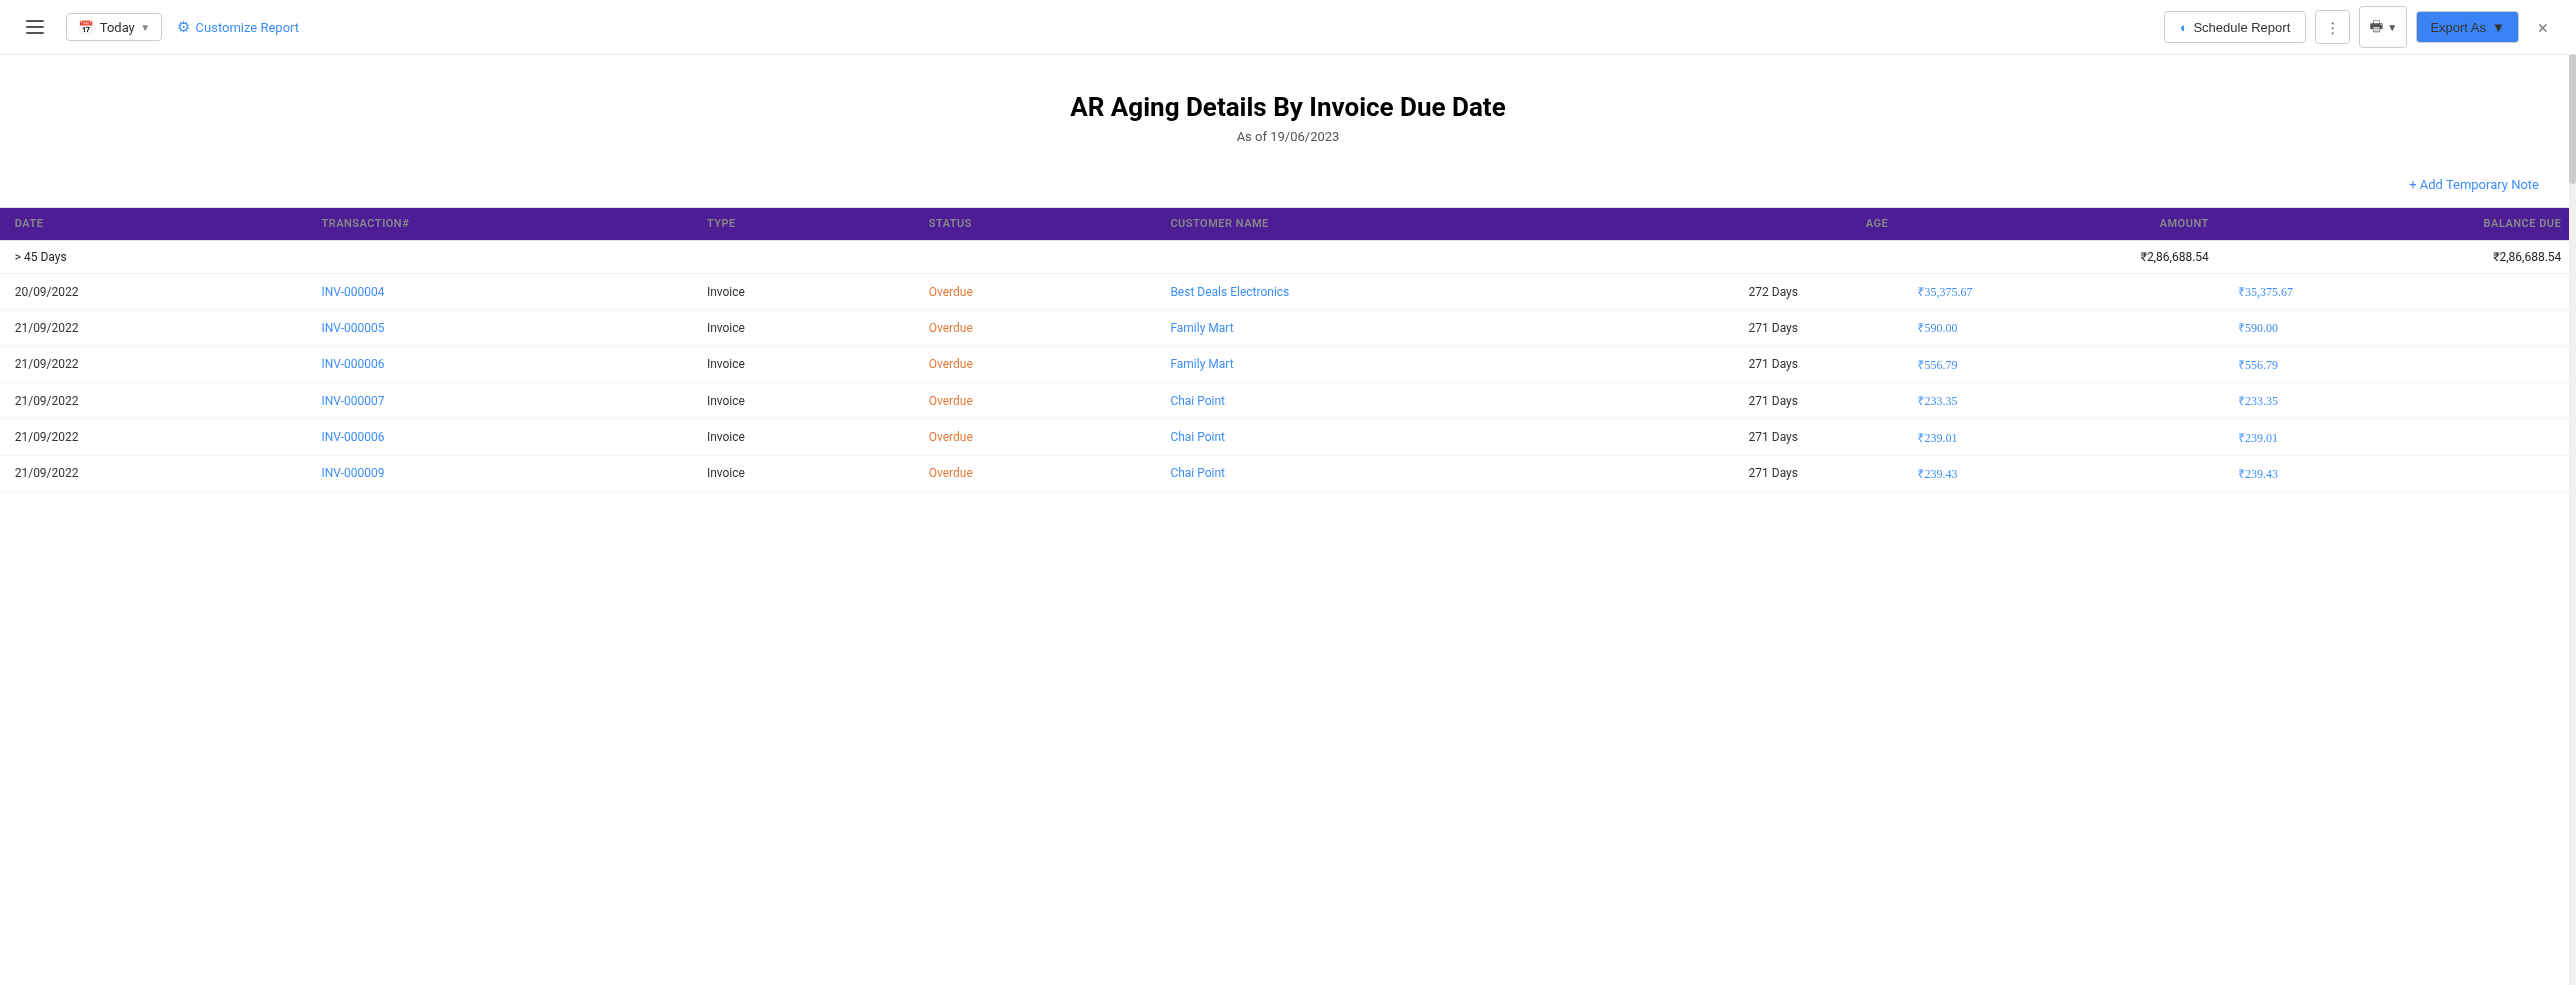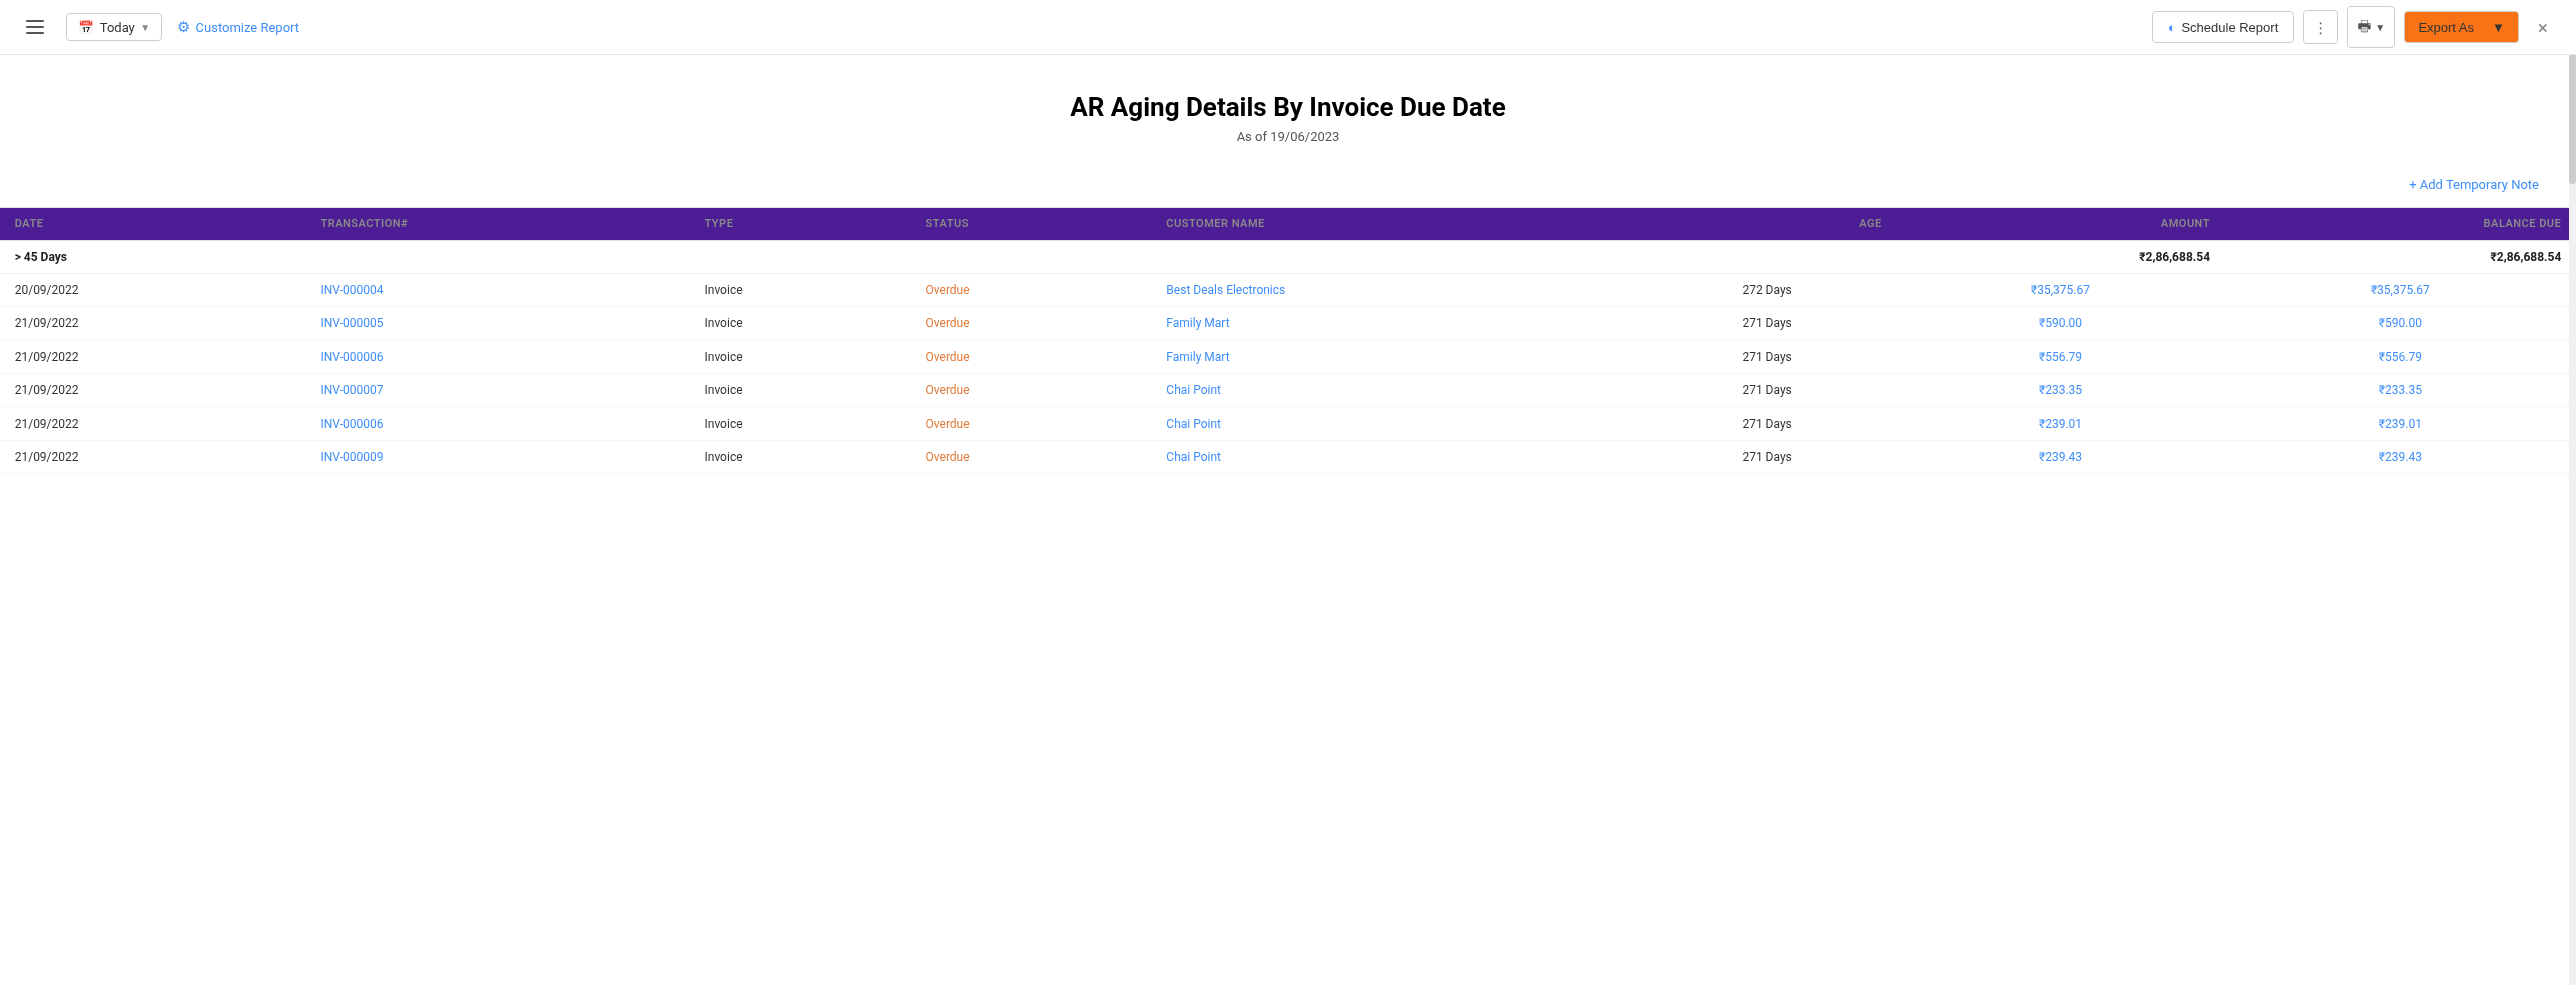--- a/index.html
+++ b/index.html
@@ -64,25 +64,25 @@
       padding: 7.4px 9.2px;
       cursor: pointer;
       background: #fff;
       color: #555;
       font-size: 14.7px;
       display: flex; align-items: center; gap: 3.7px;
     }
     .icon-btn .chevron { font-size: 10px; }
 
     .export-btn {
-      display: flex; align-items: center; gap: 18px;
+      display: flex; align-items: center; gap: 6px;
       border: 0.9px solid #ccc; border-radius: 3.7px;
       padding: 7.4px 13px;
       cursor: pointer;
-      background: #f97316;
+      background: #3b82f6;
       font-size: 13px;
       color: #333;
     }
 
     .close-btn {
       width: 29.5px; height: 29.5px;
       display: flex; align-items: center; justify-content: center;
       cursor: pointer; font-size: 18.4px; color: #888;
       border-radius: 3.7px;
     }
@@ -129,33 +129,33 @@
       color: #888;
       letter-spacing: 0.5px;
       text-transform: uppercase;
       background: #4c1d95;
     }
     .report-table thead th.right { text-align: right; }
     .report-table thead th.center { text-align: right; }
 
     .group-row td {
       padding: 9.2px 14.7px;
-      font-weight: 700;
+      font-weight: 400;
       color: #222;
       font-size: 12px;
       border-bottom: 0.9px solid #f0f0f0;
     }
     .group-row td.right { text-align: right; }
 
     .report-table tbody tr.data-row td {
       padding: 9.2px 14.7px;
       border-bottom: 0.9px solid #f5f5f5;
       color: #333;
     }
-    .report-table tbody tr.data-row td.right { text-align: center; }
+    .report-table tbody tr.data-row td.right { text-align: left; font-family: Liberation Serif, serif; }
     .report-table tbody tr.data-row td.center { text-align: center; }
 
     .link-text { color: #3d8ef8; cursor: pointer; text-decoration: none; }
     .overdue-text { color: #e07b39; }
     .amount-blue { color: #3d8ef8; }
 
     .scrollbar-track {
       position: fixed;
       right: 0; top: 0; bottom: 0;
       width: 7.4px;

